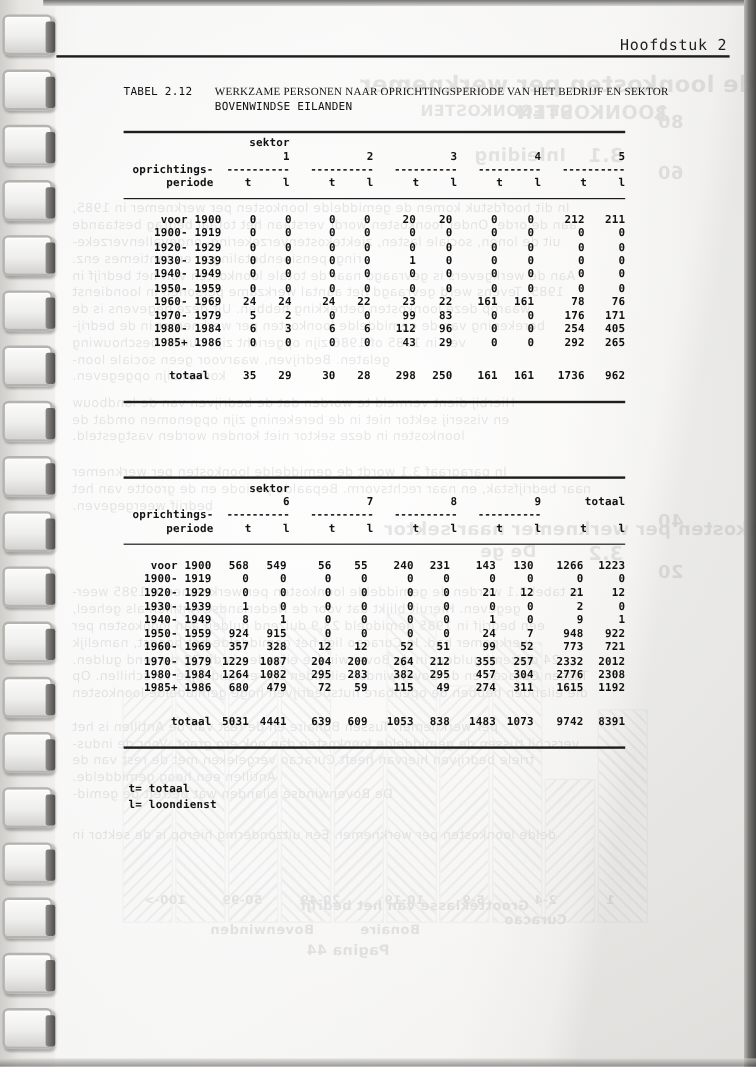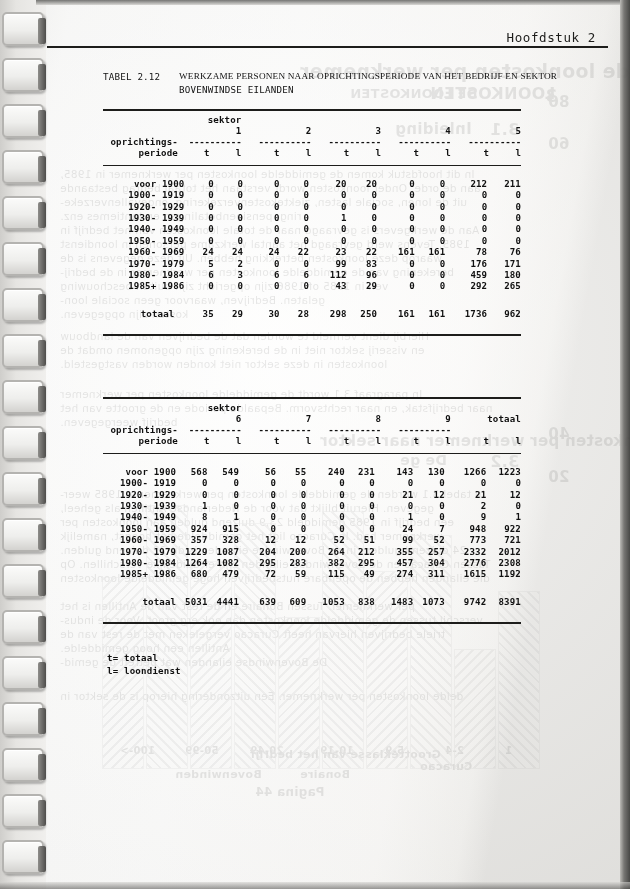--- a/index.html
+++ b/index.html
@@ -146,21 +146,21 @@
   .page-header .rule {
     position: absolute;
     left: 0;
     right: 0;
     bottom: 0;
     height: 1.6px;
     background: #1d1d1b;
   }
   .page-header .chapter {
     position: absolute;
-    right: 12px;
+    right: 2px;
     bottom: 3px;
     font-family: "DejaVu Sans Mono", monospace;
     font-size: 12.5px;
     letter-spacing: .6px;
     color: #1d1d1b;
   }
 
   
   .table-block {
     position: absolute;
@@ -570,22 +570,22 @@
         <td class="gap"></td>
         <td class="num">6</td>
         <td class="num">6</td>
         <td class="gap"></td>
         <td class="num">112</td>
         <td class="num">96</td>
         <td class="gap"></td>
         <td class="num">0</td>
         <td class="num">0</td>
         <td class="gap"></td>
-        <td class="num wide">459</td>
-        <td class="num wide">180</td>
+        <td class="num wide">254</td>
+        <td class="num wide">405</td>
       </tr>
       <tr class="row">
         <td class="rowhead">1985+ 1986</td>
         <td class="num">0</td>
         <td class="num">0</td>
         <td class="gap"></td>
         <td class="num">0</td>
         <td class="num">0</td>
         <td class="gap"></td>
         <td class="num">43</td>

